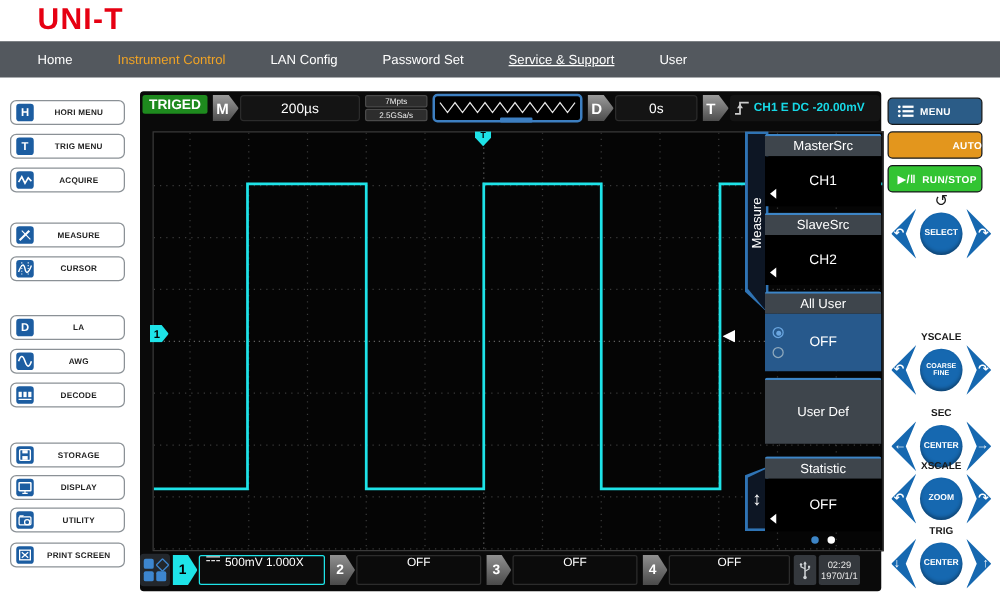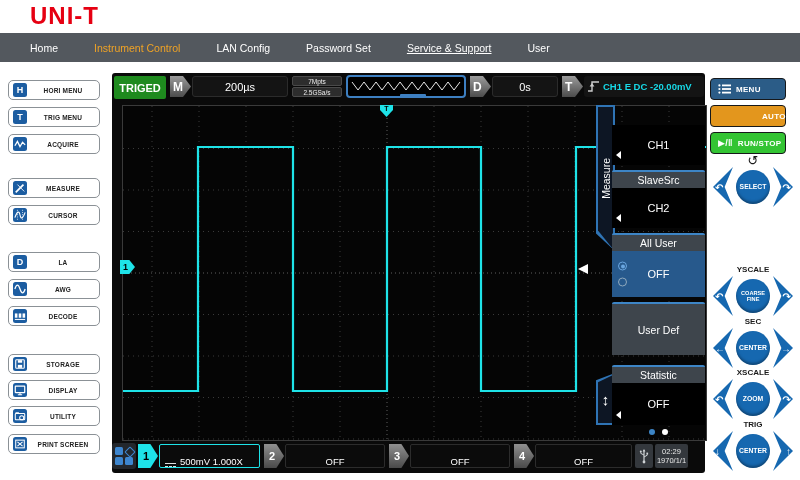--- a/index.html
+++ b/index.html
@@ -20,21 +20,21 @@
              align-items:center;justify-content:center;flex:none;}
   .sbtn .isq .icon-glyph{color:#fff;font-size:9px;font-weight:bold;}
   .sbtn .lbl{flex:1;text-align:center;font-size:6.5px;color:#222;font-weight:bold;letter-spacing:.2px;}
   
   #scope{position:absolute;left:112px;top:73px;width:593px;height:400px;background:#0a0a0a;border-radius:3px;}
   .sb-box{position:absolute;height:21px;background:#141414;border:1px solid #2b2b2b;border-radius:3px;
           color:#fff;font-size:11px;display:flex;align-items:center;justify-content:center;box-sizing:border-box;}
   .badge{position:absolute;width:21px;height:21px;background:linear-gradient(180deg,#9b9b9b,#4c4c4c);
          clip-path:polygon(0 0,62% 0,100% 50%,62% 100%,0 100%);color:#fff;font-weight:bold;font-size:12px;
          display:flex;align-items:center;padding-left:3px;box-sizing:border-box;}
-  .trig-status{position:absolute;left:2px;top:3px;width:52px;height:23px;background:#1e8a1e;border-radius:2px;
+  .trig-status{position:absolute;left:2px;top:3px;width:52px;height:15px;background:#1e8a1e;border-radius:2px;
          color:#fff;font-weight:bold;font-size:11px;display:flex;align-items:center;justify-content:center;}
   .memstack{position:absolute;left:180px;top:3px;width:50px;height:21px;display:flex;flex-direction:column;gap:1px;}
   .memstack div{flex:1;background:#2d2d2d;border:1px solid #4a4a4a;border-radius:2px;color:#eee;font-size:6.5px;
          display:flex;align-items:center;justify-content:center;}
   .preview{position:absolute;left:234px;top:2px;width:120px;height:23px;background:#000;border:2px solid #3d7fc1;
          border-radius:4px;box-sizing:border-box;}
   .preview .posmark{position:absolute;left:52px;bottom:-2px;width:26px;height:4px;background:#3d7fc1;border-radius:1px;}
   .triginfo{position:absolute;left:472px;top:3px;width:120px;height:21px;background:#141414;border-radius:3px;
          display:flex;align-items:center;gap:3px;padding-left:3px;box-sizing:border-box;text-align:center;}
   .triginfo .txt{color:#17d8e6;font-size:9.5px;font-weight:bold;white-space:nowrap;}
@@ -69,21 +69,21 @@
   .dots i{width:6px;height:6px;border-radius:50%;}
   
   .appgrid{position:absolute;left:0;top:370px;width:24px;height:26px;background:#23272c;border-radius:3px;cursor:pointer;}
   .appgrid i{position:absolute;width:8px;height:8px;background:#3d86cf;border-radius:1.5px;}
   .appgrid i.dmd{background:transparent;border:1.5px solid #3d86cf;width:6px;height:6px;transform:rotate(45deg);border-radius:1px;}
   .chbadge{position:absolute;top:371px;width:20px;height:24px;clip-path:polygon(0 0,62% 0,100% 50%,62% 100%,0 100%);
          display:flex;align-items:center;padding-left:5px;box-sizing:border-box;font-weight:bold;font-size:11px;cursor:pointer;}
   .chbadge.on{background:#1ee3e8;color:#000;}
   .chbadge.off{background:linear-gradient(180deg,#909090,#4a4a4a);color:#fff;}
   .chbox{position:absolute;top:371px;height:24px;background:#0b0b0b;border:1px solid #2c2c2c;border-radius:2px;
-         color:#fff;font-size:9.5px;display:flex;align-items:flex-end;justify-content:center;box-sizing:border-box;cursor:pointer;}
+         color:#fff;font-size:9.5px;display:flex;align-items:flex-start;justify-content:center;box-sizing:border-box;cursor:pointer;}
   .chbox.on{border:1.5px solid #1ee3e8;justify-content:flex-start;padding-left:5px;gap:4px;}
   .dc-icon{display:inline-block;width:11px;}
   .dc-icon .t{display:block;border-top:1.5px solid #ddd;margin-bottom:2px;}
   .dc-icon .b{display:block;border-top:1.5px dashed #ddd;}
   .statbox{position:absolute;top:371px;height:24px;background:#34383d;border-radius:2px;color:#e8e8e8;
          display:flex;flex-direction:column;align-items:center;justify-content:center;line-height:1.25;font-size:7.5px;}
   
   .rbtn{position:absolute;left:710px;width:76px;height:22px;border-radius:4px;border:1.5px solid #16181a;
         color:#fff;font-weight:bold;font-size:8px;display:flex;align-items:center;gap:5px;padding-left:7px;
         box-sizing:border-box;cursor:pointer;letter-spacing:.3px;}
@@ -285,20 +285,21 @@
       <div class="vtab-in" style="clip-path:polygon(0 0,100% 0,100% 100%,0 87%)">
         <span class="vtxt">Measure</span>
       </div>
     </div>
     <div class="vtab" style="left:484px;top:300px;height:52px;clip-path:polygon(0 14%,100% 0,100% 100%,0 100%)">
       <div class="vtab-in" style="clip-path:polygon(0 15%,100% 0,100% 100%,0 100%)">
         <span style="color:#fff;font-size:15px">↕</span>
       </div>
     </div>
 
+    <div class="mhead" style="top:34px">MasterSrc</div>
     <div class="mval" style="top:52px;height:40px">
       <span>CH1</span>
       <i class="corner-tri"></i>
     </div>
 
     <div class="mhead" style="top:97px">SlaveSrc</div>
     <div class="mval" style="top:115px;height:40px">
       <span>CH2</span>
       <i class="corner-tri"></i>
     </div>
@@ -412,21 +413,21 @@
         </div>
       <div class="knob small">COARSE FINE</div>
       <div class="dart dart-r">
           <i class="shape"></i>
           <span class="g">↷</span>
           <span class="sub">mV</span>
         </div>
     </div>
   </div>
 
-  <div class="kgroup" style="top:316px">
+  <div class="kgroup" style="top:325px">
     <div class="klabel">SEC</div>
     <div class="krow">
       <div class="dart dart-l">
           <i class="shape"></i>
           <span class="g">←</span>
         </div>
       <div class="knob">CENTER</div>
       <div class="dart dart-r">
           <i class="shape"></i>
           <span class="g">→</span>

